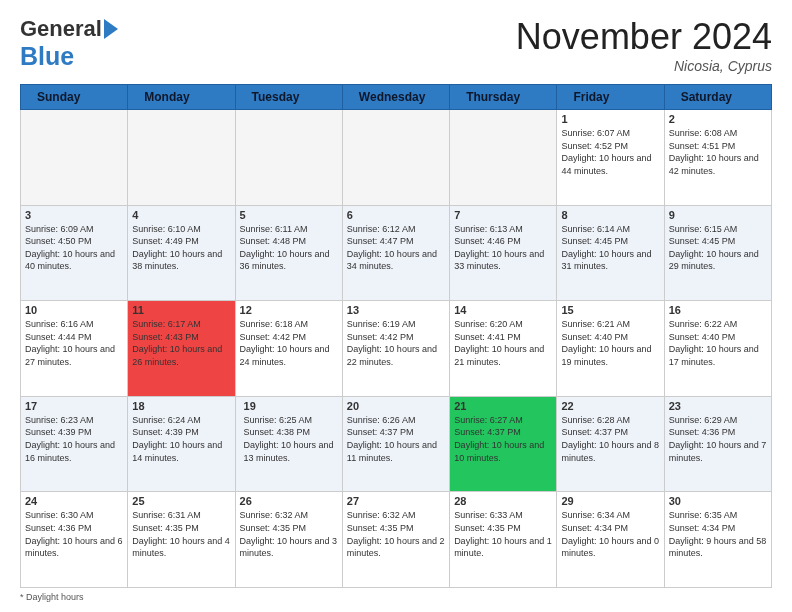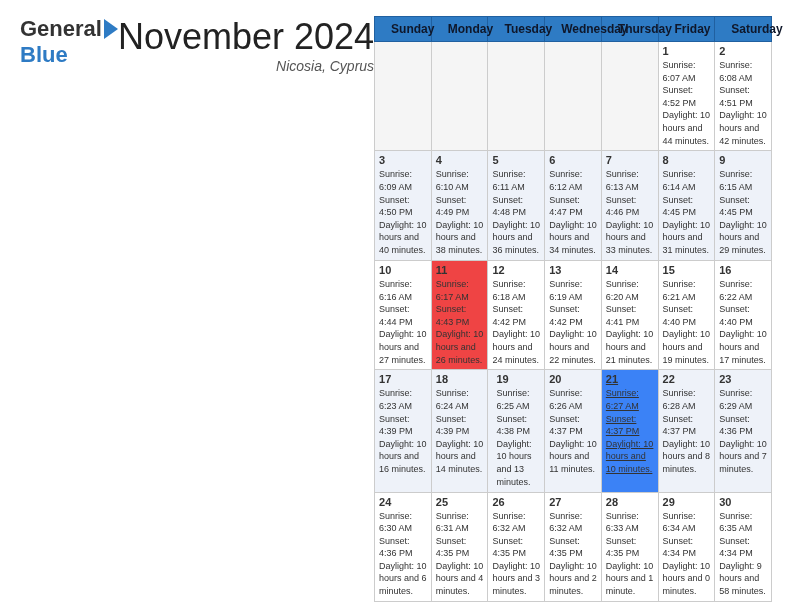--- a/index.html
+++ b/index.html
@@ -8,21 +8,21 @@
       background: #fff;
       width: 792px;
       height: 612px;
       overflow: hidden;
     }
     .page {
       width: 792px;
       height: 612px;
       padding: 16px 20px 10px 20px;
       display: flex;
-      flex-direction: row;
+      flex-direction: column;
     }
     .header {
       display: flex;
       justify-content: space-between;
       align-items: flex-start;
       margin-bottom: 10px;
     }
     .logo {
       display: flex;
       flex-direction: column;
@@ -107,21 +107,21 @@
 <body>
 
 <div class="page">
   <div class="header">
     <div class="logo">
       <div class="logo-line">
         <span style="font-size:22px;font-weight:bold;color:#333;">General</span>
         <span class="logo-arrow"></span>
       </div>
       <div>
-        <span style="font-size:22px;font-weight:bold;color:#2e7bc4;">Blue</span>
+        <span style="font-size:25px;font-weight:bold;color:#2e7bc4;">Blue</span>
       </div>
     </div>
     <div class="title-area">
       <div class="month-title">November 2024</div>
       <div class="subtitle">Nicosia, Cyprus</div>
     </div>
   </div>
 
   <table class="calendar">
     <thead>
@@ -221,21 +221,21 @@
             <div class="day-info">Sunrise: 6:24 AM<br>Sunset: 4:39 PM<br>Daylight: 10 hours and 14 minutes.</div>
           </td>
           <td style="background: rgb(238, 242, 249); padding-left: 8px;">
             <span class="day-num">19</span>
             <div class="day-info">Sunrise: 6:25 AM<br>Sunset: 4:38 PM<br>Daylight: 10 hours and 13 minutes.</div>
           </td>
           <td style="background: rgb(238, 242, 249);">
             <span class="day-num">20</span>
             <div class="day-info">Sunrise: 6:26 AM<br>Sunset: 4:37 PM<br>Daylight: 10 hours and 11 minutes.</div>
           </td>
-          <td style="background: #3b82f6; text-decoration: underline;">
+          <td style="background: #22c55e;">
             <span class="day-num">21</span>
             <div class="day-info">Sunrise: 6:27 AM<br>Sunset: 4:37 PM<br>Daylight: 10 hours and 10 minutes.</div>
           </td>
           <td style="background: rgb(238, 242, 249);">
             <span class="day-num">22</span>
             <div class="day-info">Sunrise: 6:28 AM<br>Sunset: 4:37 PM<br>Daylight: 10 hours and 8 minutes.</div>
           </td>
           <td style="background: rgb(238, 242, 249);">
             <span class="day-num">23</span>
             <div class="day-info">Sunrise: 6:29 AM<br>Sunset: 4:36 PM<br>Daylight: 10 hours and 7 minutes.</div>
@@ -267,13 +267,16 @@
             <div class="day-info">Sunrise: 6:34 AM<br>Sunset: 4:34 PM<br>Daylight: 10 hours and 0 minutes.</div>
           </td>
           <td style="background: rgb(255, 255, 255); border-radius: 23px;">
             <span class="day-num">30</span>
             <div class="day-info">Sunrise: 6:35 AM<br>Sunset: 4:34 PM<br>Daylight: 9 hours and 58 minutes.</div>
           </td>
         </tr>
       </tbody>
   </table>
 
+  <div class="footer-note">
+    * <span>Daylight hours</span>
+  </div>
 </div>
 
 </body></html>

